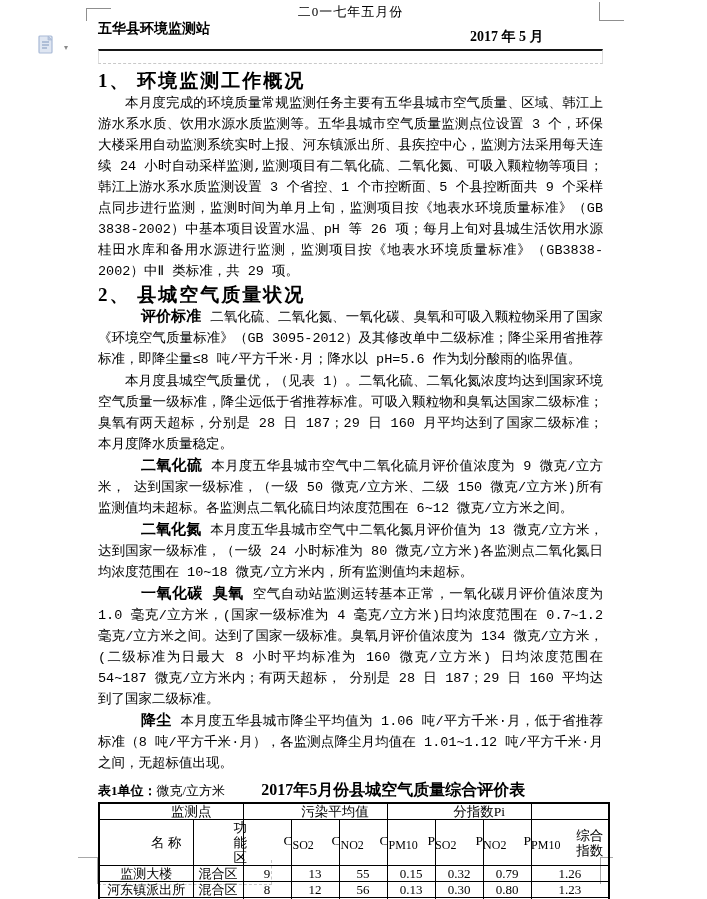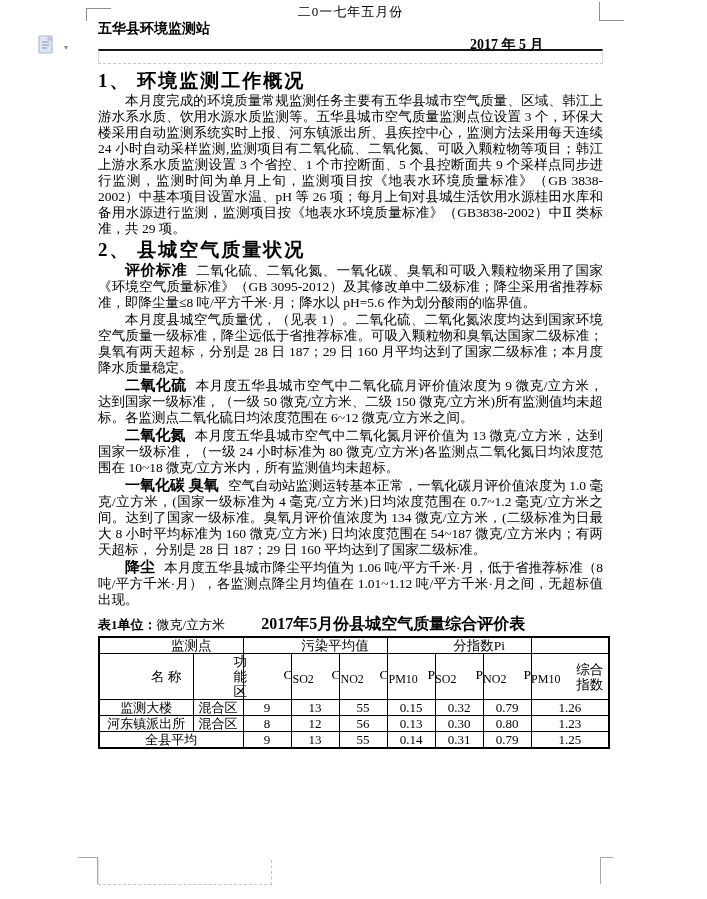--- a/index.html
+++ b/index.html
@@ -27,29 +27,29 @@
   .content{position:absolute;left:98px;top:0;width:505px;}
   .doc-title{
     margin:20px 0 0 0;padding-left:22px;
     font-size:44px;line-height:56px;font-weight:bold;
     letter-spacing:5px;text-align:center;white-space:nowrap;
     position:relative;
   }
   .cursor{position:absolute;left:124px;top:2px;width:2px;height:55px;background:#000;}
   .doc-subtitle{margin-top:4px;font-size:13px;line-height:16px;text-align:center;letter-spacing:1px;}
   .org-row{position:relative;margin-top:1px;height:17px;font-size:14px;line-height:16px;font-weight:600;}
-  .org-date{position:absolute;left:372px;top:16px;font-weight:600;}
+  .org-date{position:absolute;left:372px;top:8px;font-weight:600;}
   .head-rule{margin-top:11px;height:12px;
     border-top:2px solid #161616;
     border-left:1px solid #dedede;border-right:1px solid #dedede;
     border-bottom:1px dashed #c9c9c9;}
   h2.sec{margin:5px 0 0 0;font-size:19px;line-height:23px;font-weight:bold;letter-spacing:2px;}
   h2.sec2{margin:1px 0 0 0;}
-  p.body-p{margin:1px 0 0 0;font-size:13.5px;line-height:16px;text-align:justify;text-indent:2em;}
-  .plabel{font-size:15px;font-weight:bold;margin-right:9px;}
+  p.body-p{margin:1px 0 0 0;font-size:13.5px;line-height:21px;text-align:justify;text-indent:2em;font-family:Liberation Mono, monospace;}
+  .plabel{font-size:15px;font-weight:bold;margin-right:9px;margin-left:16px;}
   .plabel sub{font-size:10px;}
   
   .tbl-caption{margin:7px 0 0 0;height:19px;font-size:13px;line-height:18px;white-space:nowrap;}
   .cap-prefix{font-weight:bold;}
   .cap-title{font-weight:bold;font-size:16px;margin-left:36px;}
   table.air{border-collapse:collapse;margin-top:2px;table-layout:fixed;width:510px;
     border:2px solid #000;font-size:13px;}
   table.air th,table.air td{border:1px solid #000;padding:0;height:15px;
     text-align:center;vertical-align:middle;font-weight:normal;line-height:15px;}
   table.air th{font-size:13.5px;padding-left:40px;}

